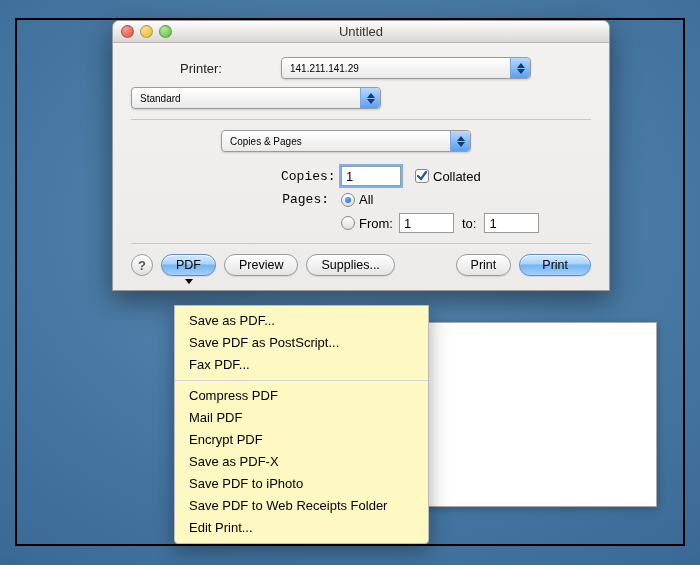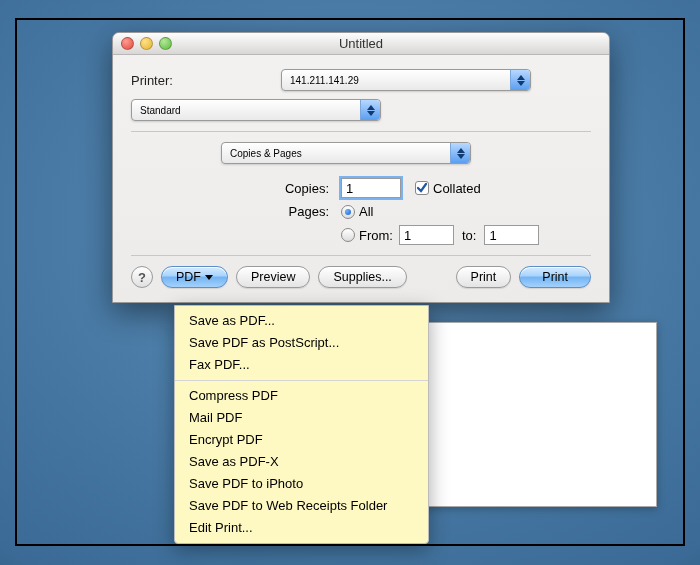--- a/index.html
+++ b/index.html
@@ -16,21 +16,21 @@
   .outer-frame {
     position: absolute;
     left: 15px; top: 18px;
     width: 670px; height: 528px;
     border: 2px solid #000;
     background: transparent;
   }
   .dialog {
     position: absolute;
     left: 112px;
-    top: 32px;
+    top: 20px;
     width: 498px;
     background: linear-gradient(#f4f2f0, #ecebe9);
     border: 1px solid #9a9a9a;
     border-radius: 7px 7px 0 0;
     box-shadow: 0 10px 30px rgba(0,0,0,0.45);
   }
   .titlebar {
     height: 22px;
     background: linear-gradient(#fdfdfd, #d8d7d5);
     border-bottom: 1px solid #b8b7b5;
@@ -56,21 +56,21 @@
   .content {
     padding: 14px 18px 14px 18px;
   }
   .row {
     display: flex;
     align-items: center;
     margin-bottom: 8px;
   }
   .lbl {
     width: 150px;
-    text-align: left;
+    text-align: center;
     padding-right: 10px;
     color: #222;
   }
   .aqua-select {
     display: inline-flex;
     align-items: center;
     height: 22px;
     background: linear-gradient(#fff, #e9e9e9);
     border: 1px solid #9a9a9a;
     border-radius: 4px;
@@ -142,20 +142,21 @@
     height: 22px;
     padding: 0 14px;
     background: linear-gradient(#ffffff, #e4e4e4);
     border: 1px solid #9a9a9a;
     border-radius: 12px;
     font-size: 12.5px;
     line-height: 20px;
     box-shadow: inset 0 1px 0 #fff, 0 1px 1px rgba(0,0,0,0.1);
     display: inline-flex; align-items: center; gap: 4px;
     cursor: default;
+    flex-direction: column;
   }
   .pill.aqua {
     background: linear-gradient(#d6ecff 0%, #a8d3fb 45%, #72b4f4 50%, #a4d1fb 100%);
     border-color: #5a8fc8;
     color: #000;
   }
   .pill .tri {
     width: 0; height: 0;
     border-left: 4px solid transparent;
     border-right: 4px solid transparent;
@@ -197,21 +198,21 @@
     top: 322px;
     width: 260px;
     height: 185px;
     background: #fff;
     border: 1px solid #aaa;
     box-shadow: 0 2px 8px rgba(0,0,0,0.25);
     z-index: 1;
   }
   .copies-block { padding-left: 150px; }
   .copies-block .subrow { display:flex; align-items:center; margin-bottom:6px; }
-  .plabel { width: 60px; text-align: right; padding-right: 12px; display:inline-block;}
+  .plabel { width: 60px; text-align: right; padding-right: 12px; display:inline-block;font-family:Liberation Mono, monospace;}
 </style>
 </head>
 <body>
 
 <div class="outer-frame"></div>
 
 <div class="doc-behind"></div>
 
 <div class="dialog">
   <div class="titlebar">

